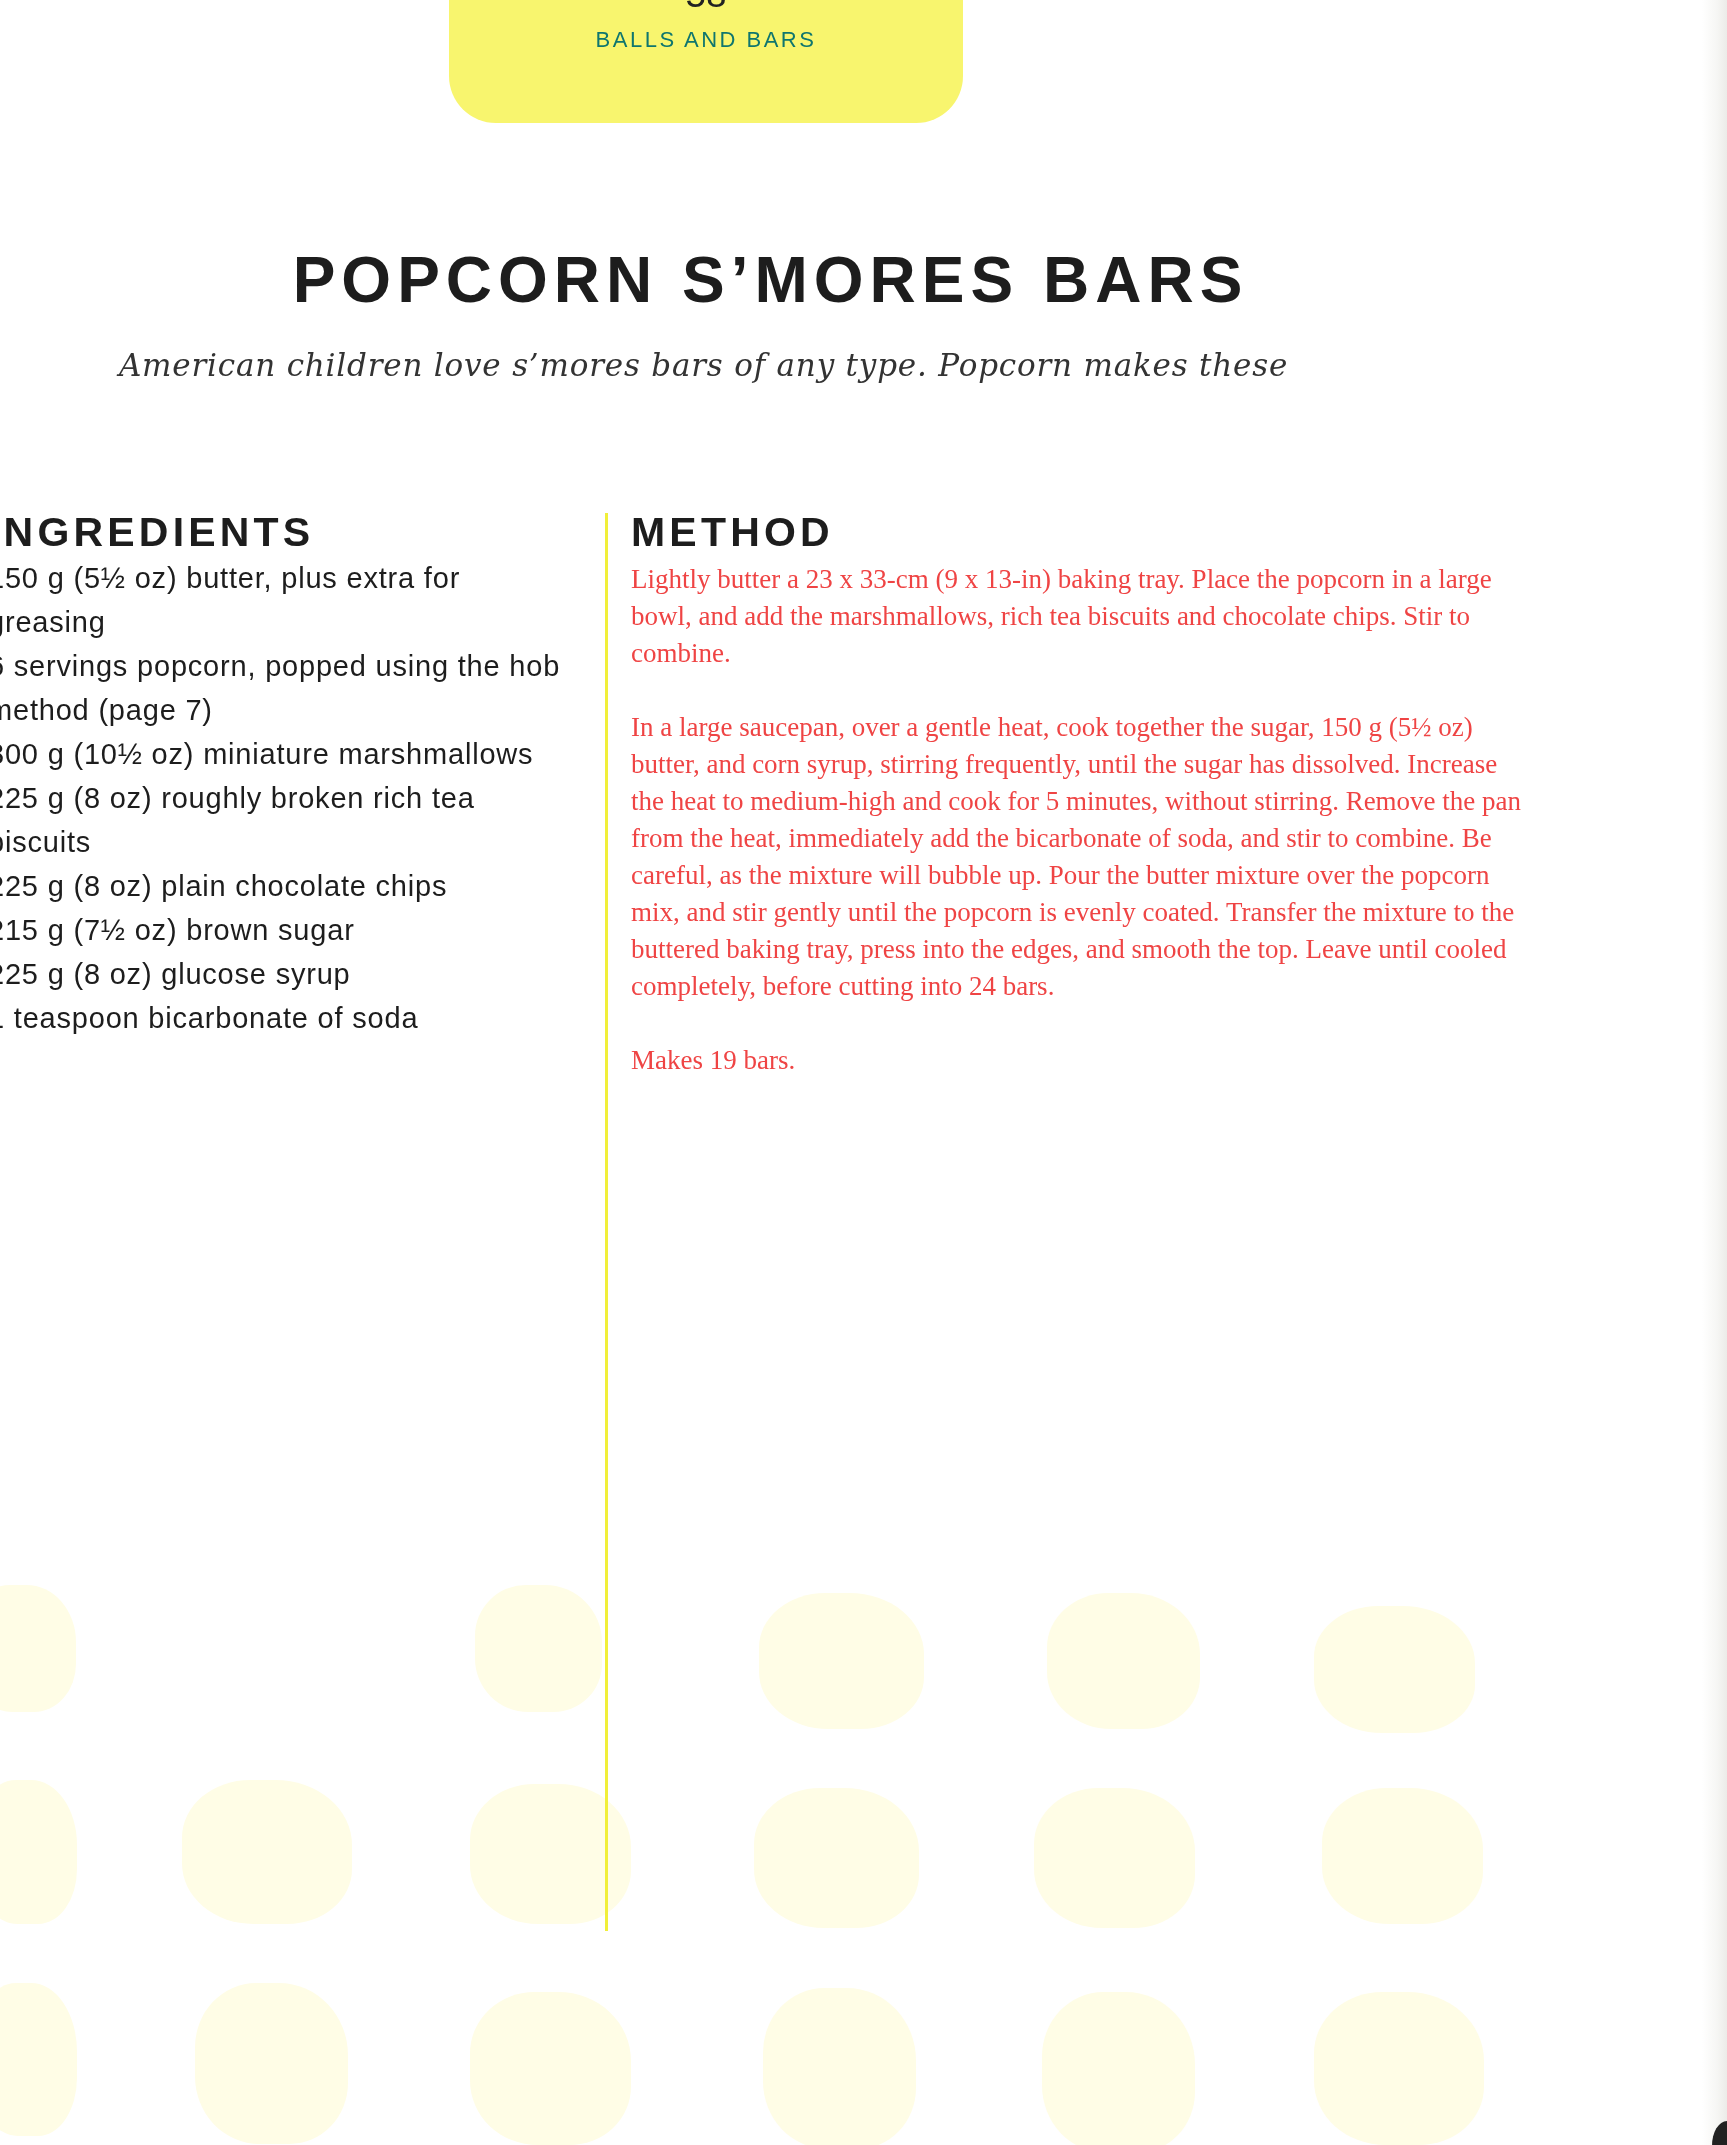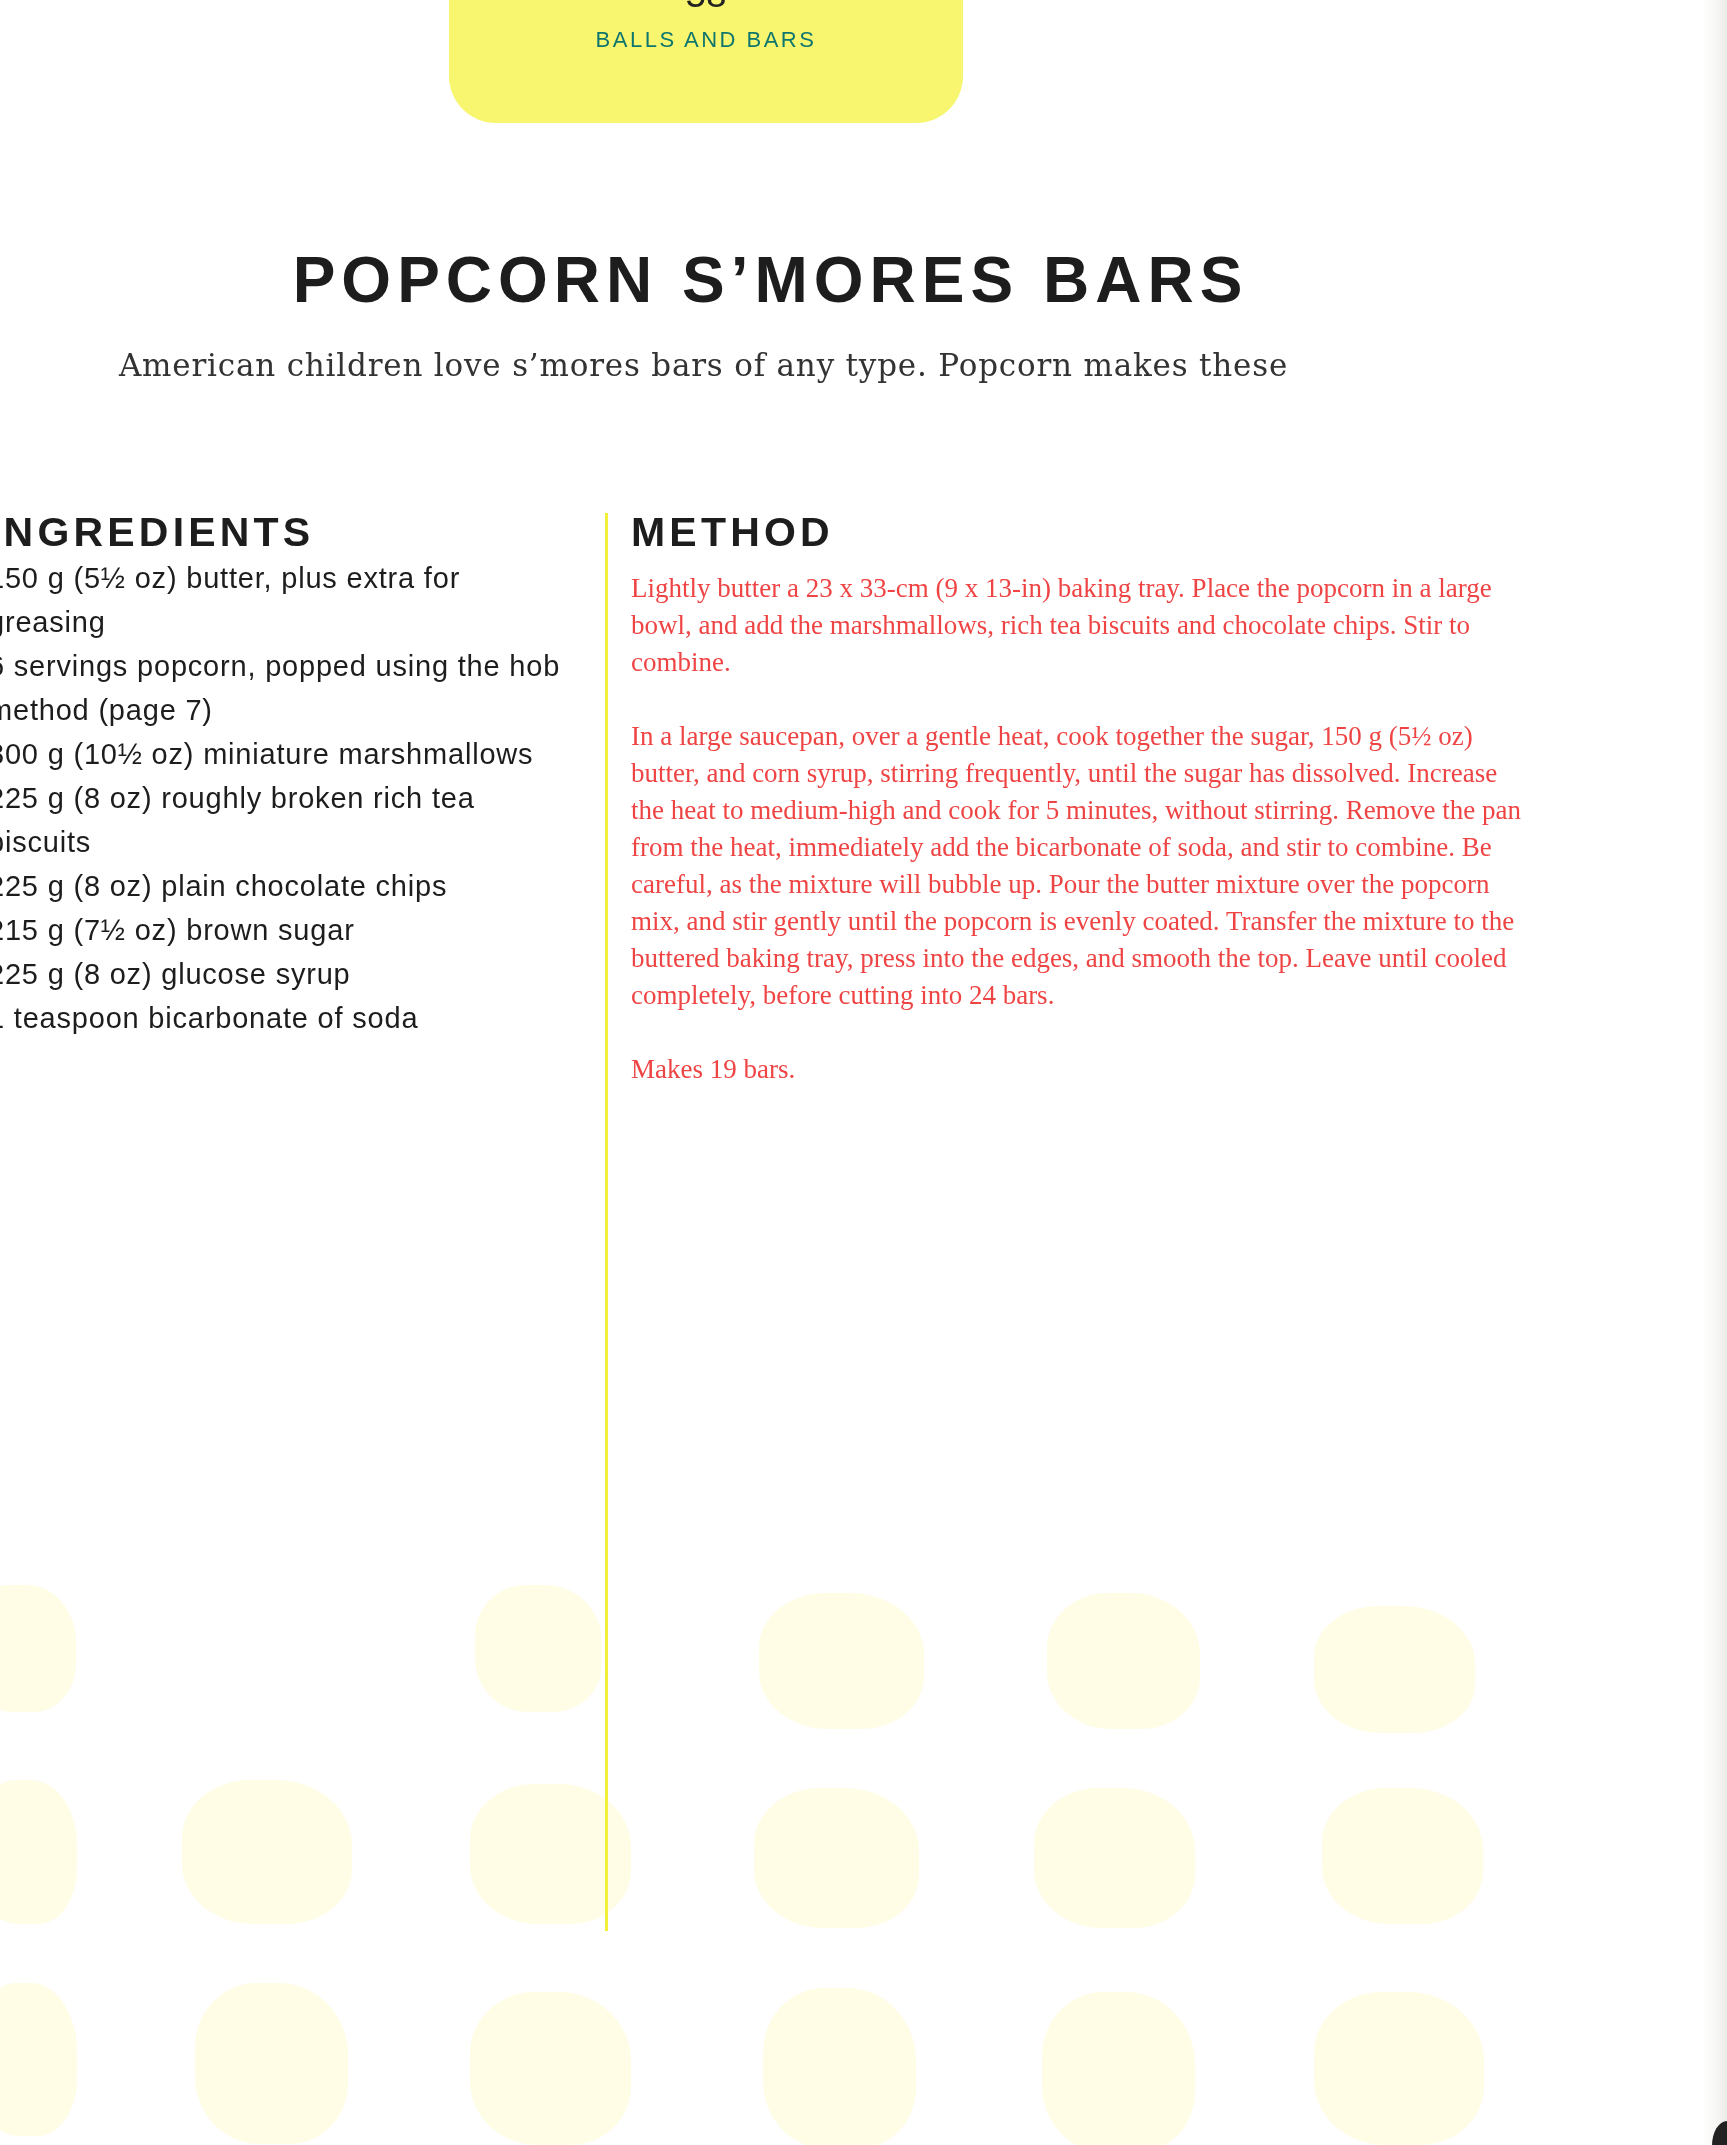--- a/index.html
+++ b/index.html
@@ -32,21 +32,21 @@
     font-size: 22px; letter-spacing: 2.5px; color: #0f766e;
   }
   .title {
     position: absolute; left: 0; width: 1509px; top: 227px;
     text-align: center;
     font-size: 64px; font-weight: 700; letter-spacing: 6px; color: #1d1d1d;
   }
   .subtitle {
     position: absolute; left: 68px; width: 1271px; top: 339px;
     text-align: center;
-    font-family: "DejaVu Serif", serif; 
+    font-family: "DejaVu Serif", serif; font-style: italic;
     font-size: 31px; line-height: 53px; letter-spacing: 0.8px; color: #333;
   }
   .divider {
     position: absolute; left: 605px; top: 513px; width: 3.4px; height: 1418px;
     background: #f1ef3a;
   }
   .ingredients {
     position: absolute; left: -12px; top: 509px; width: 593px;
   }
   .section-heading {
@@ -57,21 +57,21 @@
   .ing-list li {
     font-size: 29px; line-height: 44px; letter-spacing: 0.8px; color: #1d1d1d;
   }
   .method {
     position: absolute; left: 631px; top: 509px; width: 898px;
   }
   .method p {
     font-family: "Liberation Serif", serif;
     font-size: 27px; line-height: 37px; margin: 0 0 37px 0; color: #ef4444;
   }
-  .method .section-heading { margin-bottom: 14px; }
+  .method .section-heading { margin-bottom: 5px; }
   .popcorn-bg {
     position: absolute; left: 0; top: 1568px; width: 1695px; height: 593px;
   }
   .kernel {
     position: absolute; background: #fffde6; border-radius: 40% 45% 38% 42%;
   }
 </style>
 </head>
 <body>
 

